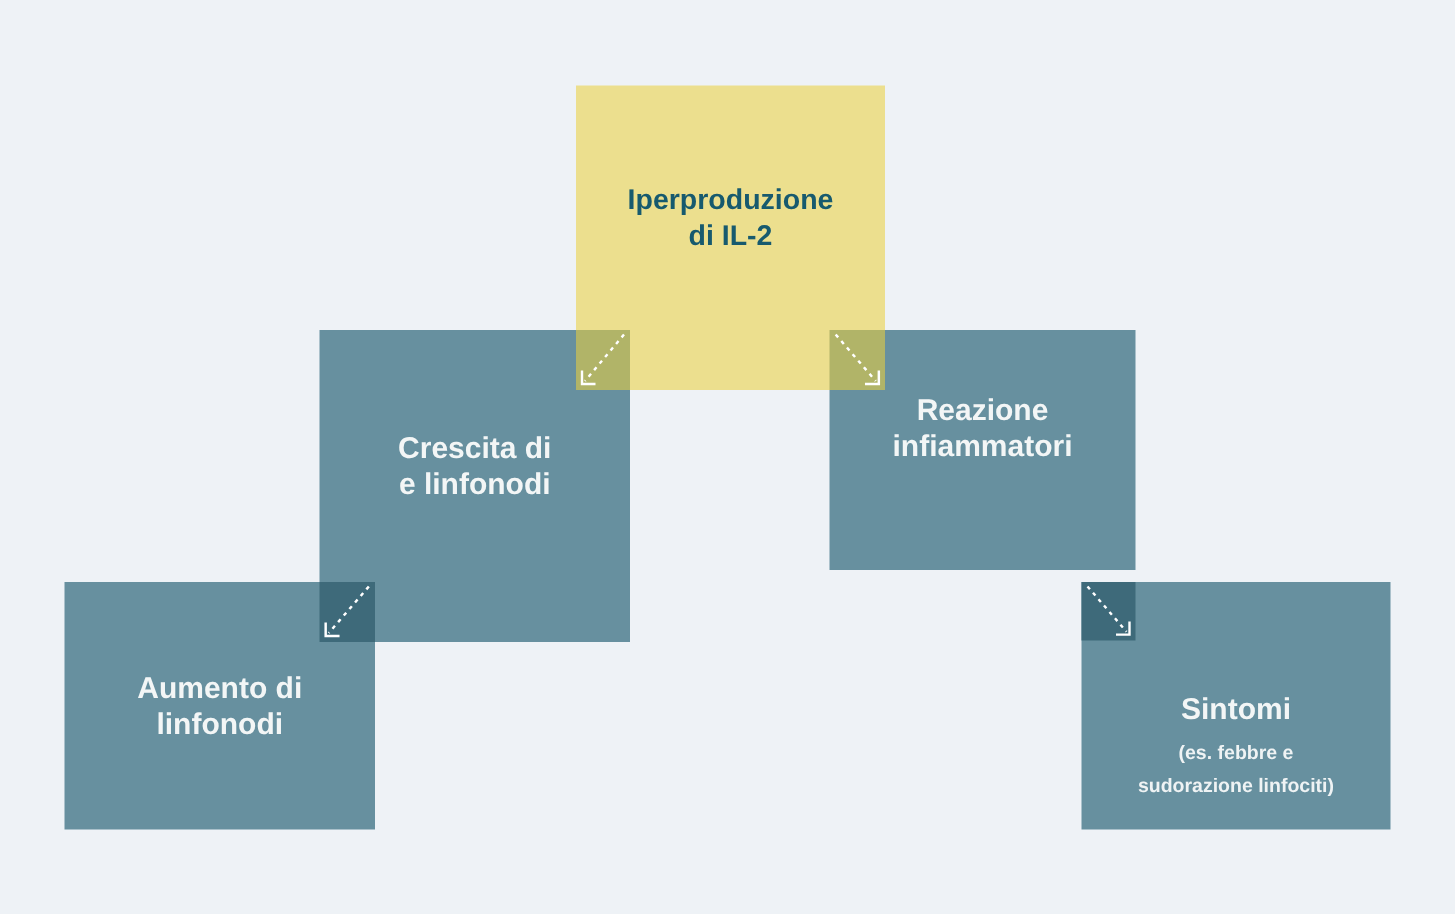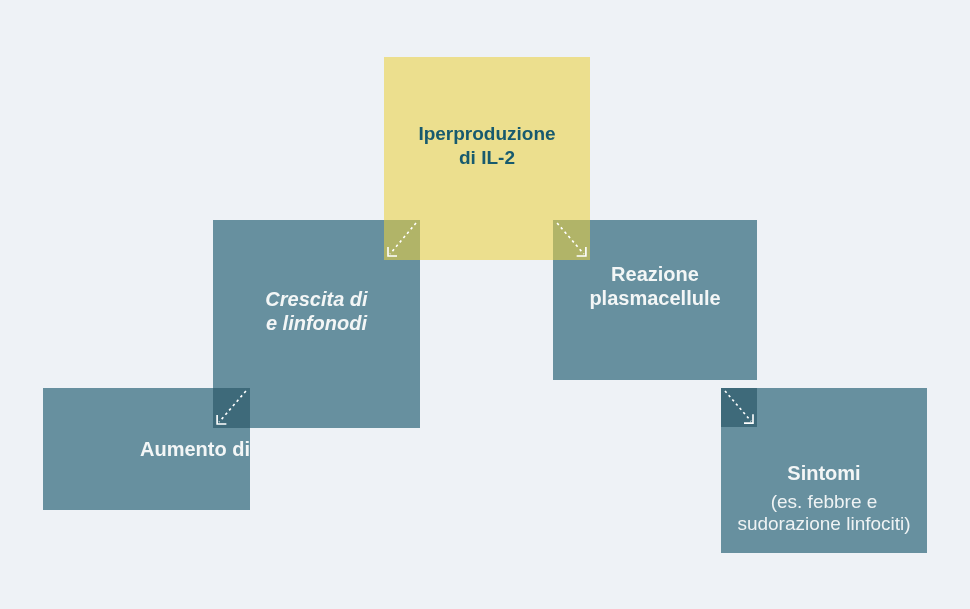--- a/index.html
+++ b/index.html
@@ -36,27 +36,27 @@
     z-index: 3;
   }
   .node-teal {
     background: #67909f;
     color: #f3f6f6;
     font-weight: bold;
     font-size: 20px;
     line-height: 24px;
     z-index: 1;
   }
-  .node-plasmacells { left: 213px; top: 220px; width: 207px; height: 208px; padding-bottom: 26px; font-style: italic; }
+  .node-plasmacells { left: 213px; top: 220px; width: 207px; height: 208px; padding-bottom: 26px; }
   .node-inflammation { left: 553px; top: 220px; width: 204px; height: 160px; padding-bottom: 28px; text-align: center; }
-  .node-lymphnodes { left: 43px; top: 388px; width: 207px; height: 122px; z-index: 0; justify-content: flex-end; }
+  .node-lymphnodes { left: 43px; top: 388px; width: 207px; height: 165px; z-index: 0; }
   .node-symptoms { left: 721px; top: 388px; width: 206px; height: 165px; padding-top: 54px; z-index: 0; }
   .node-symptoms .note {
-    font-weight: normal;
-    font-size: 19px;
+    font-weight: bold;
+    font-size: 13px;
     line-height: 22px;
     margin-top: 6px;
     color: #eff3f4;
   }
   .node-symptoms .note span { display: block; }
 
   
   .overlap {
     position: absolute;
     z-index: 4;
@@ -84,27 +84,28 @@
   <div class="box node-teal node-plasmacells">
     <div class="lines">
       <span>Crescita di</span>
       <span>e linfonodi</span>
     </div>
   </div>
 
   <div class="box node-teal node-inflammation">
     <div class="lines">
       <span>Reazione</span>
-      <span>plasmacellule</span>
+      <span>infiammatori</span>
     </div>
   </div>
 
   <div class="box node-teal node-lymphnodes">
     <div class="lines">
       <span>Aumento di</span>
+      <span>linfonodi</span>
     </div>
   </div>
 
   <div class="box node-teal node-symptoms">
     <div>
       <div class="lines">
         <span>Sintomi</span>
       </div>
       <div class="note">
         <span>(es. febbre e</span>

